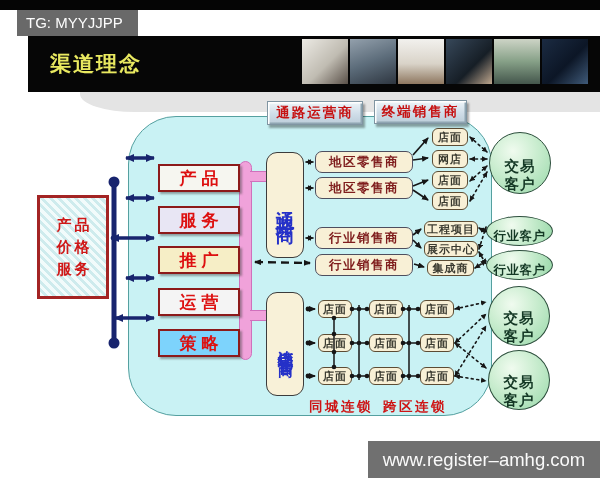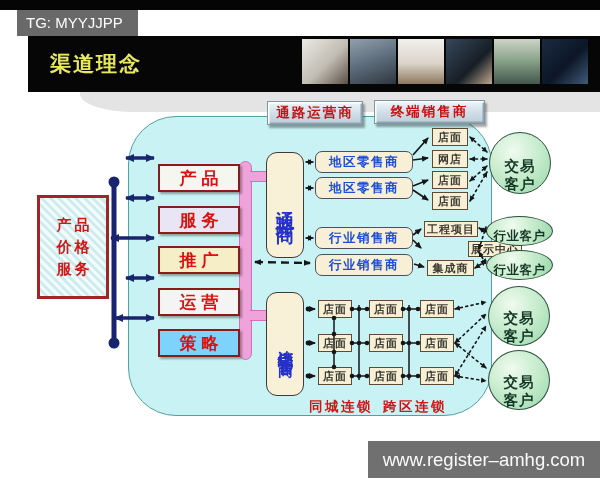--- a/index.html
+++ b/index.html
@@ -44,21 +44,21 @@
 
   
   .banner {
     display:flex; align-items:center; justify-content:center;
     background:linear-gradient(180deg,#eef5f9 0%,#cfdde8 55%,#bccdd9 100%);
     border:1px solid #8095a2;
     box-shadow: inset 1.5px 1.5px 0 #ffffff, inset -1.5px -1.5px 0 #8fa5b2, 2px 3px 2px rgba(0,0,0,.35);
     color:#c61212; font-weight:800; font-size:13.5px; letter-spacing:2px; z-index:6;margin-left:34px;
   }
   #banner-operator { left:233px; top:101px; width:96px; height:24px; }
-  #banner-terminal { left:340px; top:100px; width:111px; height:24px; }
+  #banner-terminal { left:340px; top:100px; width:93px; height:24px; }
 
   
   #manufacturer {
     left:37px; top:195px; width:72px; height:104px;
     border:3px solid #a32424;
     background:#e2f6f6;
     background-image:repeating-linear-gradient(45deg, rgba(255,255,255,.55) 0 3px, rgba(186,224,228,.5) 3px 6px);
     display:flex; flex-direction:column; align-items:center; justify-content:center;
     color:#cf1818; z-index:3; text-align:center;
   }
@@ -92,36 +92,36 @@
     color:#2531c8; font-weight:900; z-index:3;
   }
   #channel-trader { left:266px; top:152px; width:38px; height:106px; font-size:19px; letter-spacing:7px; }
   #chain-seller  { left:266px; top:292px; width:38px; height:104px; font-size:15.5px; letter-spacing:3px; }
 
   
   .mbox {
     left:315px; width:98px; height:22px; border-radius:7px;
     background:#f8f0d6; border:1.2px solid #4e4e5e;
     display:flex; align-items:center; justify-content:center;
-    font-size:12.5px; font-weight:700; color:#1d4ed8; letter-spacing:1.5px; z-index:3;
+    font-size:12.5px; font-weight:700; color:#7f1d1d; letter-spacing:1.5px; z-index:3;
   }
   #reg1 { top:151px; } #reg2 { top:177px; } #ind1 { top:227px; } #ind2 { top:254px; }
 
   
   .obox {
-    border-radius:0; background:#f8f0d6; border:1.1px solid #5c4c34;
+    border-radius:6px; background:#f8f0d6; border:1.1px solid #5c4c34;
     display:flex; align-items:center; justify-content:center;
     font-size:11px; font-weight:700; color:#3a3a30; letter-spacing:1px; z-index:3;
   }
   #ot0 { left:432px; top:128px; width:36px; height:18px; }
   #ot1 { left:432px; top:150px; width:36px; height:18px; }
   #ot2 { left:432px; top:171px; width:36px; height:18px; }
   #ot3 { left:432px; top:192px; width:36px; height:18px; }
   #it0 { left:424px; top:221px; width:54px; height:16px; }
-  #it1 { left:424px; top:241px; width:54px; height:16px;margin-left:44px; }
+  #it1 { left:424px; top:241px; width:54px; height:16px; }
   #it2 { left:427px; top:260px; width:47px; height:16px; }
   .store { width:34px; height:18px; }
   #s00 { left:318px; top:300px; } #s01 { left:369px; top:300px; } #s02 { left:420px; top:300px; }
   #s10 { left:318px; top:334px; } #s11 { left:369px; top:334px; } #s12 { left:420px; top:334px; }
   #s20 { left:318px; top:367px; } #s21 { left:369px; top:367px; } #s22 { left:420px; top:367px; }
 
   
   .ell {
     border-radius:50%;
     background: radial-gradient(circle at 38% 30%, #f0fbef 0%, #cdeed2 40%, #97d8a8 100%);

